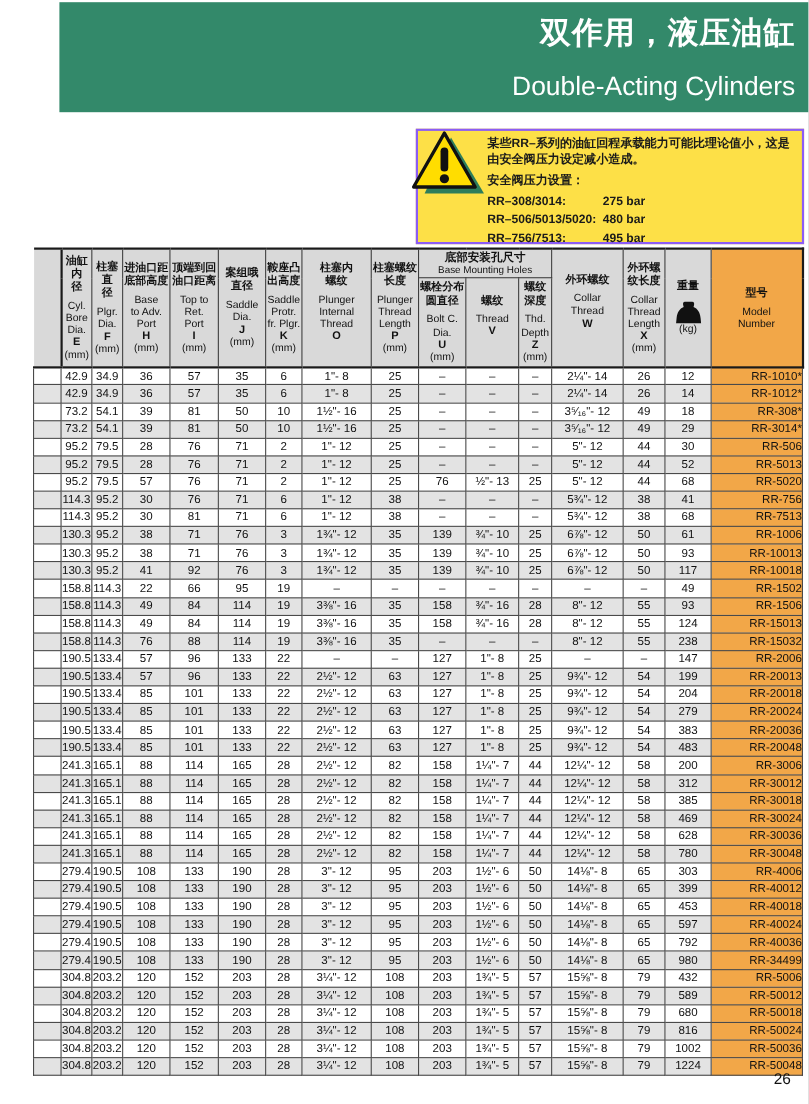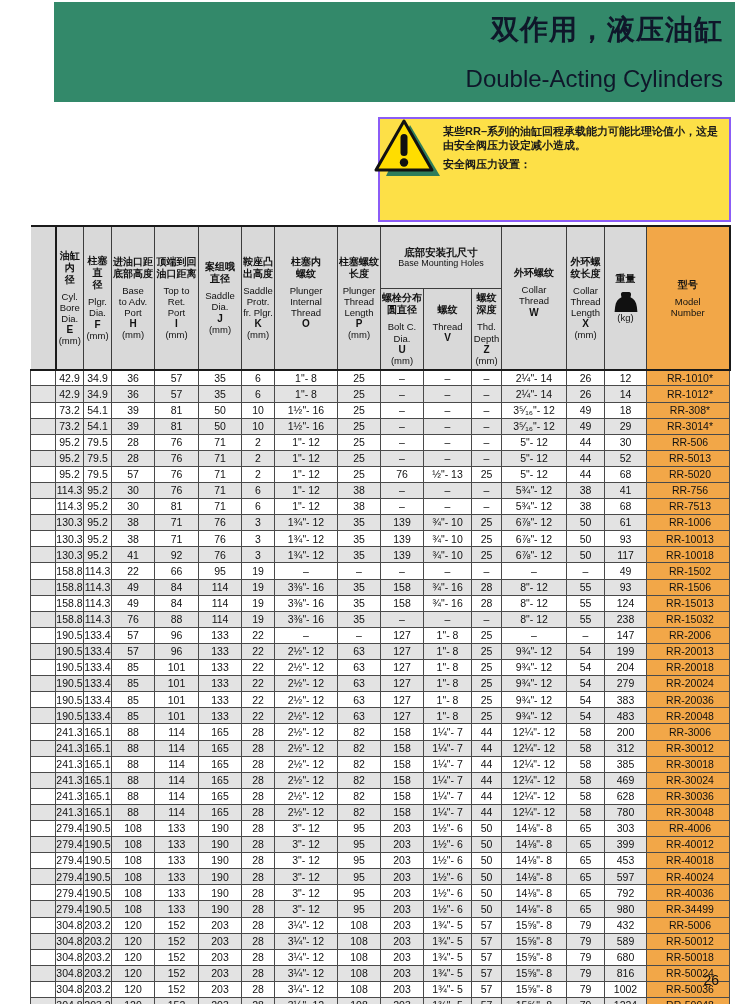--- a/index.html
+++ b/index.html
@@ -7,21 +7,21 @@
   .page {
     position:relative; width:735px; height:1004px; background:#ffffff;
     font-family:"Liberation Sans","DejaVu Sans",sans-serif; color:#111;
     margin:0 auto; overflow:hidden;
   }
   
   .banner {
     position:absolute; left:54px; top:2px; width:681px; height:100px;
     background:#33896A; display:flex; flex-direction:column;
     justify-content:center; align-items:flex-end; padding-right:12px;
-    color:#0f172a;
+    color:#ffffff;
   }
   .banner-zh { font-size:28px; font-weight:bold; letter-spacing:1px; }
   .banner-en { font-size:24px; margin-top:16px; }
   
   .warnbox {
     position:absolute; left:378px; top:117px; width:353px; height:105px;
     background:#fde047; border:2px solid #8b5cf6;
   }
   .warn-icon { position:absolute; left:-6px; top:-2px; width:70px; height:64px; }
   .warn-text {
@@ -44,32 +44,32 @@
   .spec-table thead th { background:#D9D9D9; }
   .spec-table thead tr.h-top > * { border-top:2px solid #1a1a1a; }
   .spec-table thead th[rowspan], .spec-table thead tr.h-sub th { border-bottom:2px solid #1a1a1a; }
   td.gutter, th.gutter { border:none; background:#fff; }
   th.gutter { border-top:2px solid #1a1a1a; border-bottom:2px solid #1a1a1a; }
   .hc { display:flex; flex-direction:column; align-items:center; height:100%; padding:3px 0 2px 0; }
   .hzh { font-weight:bold; font-size:10px; line-height:1.2; white-space:pre-line; }
   .hen { font-size:9.5px; line-height:1.18; white-space:pre-line; margin-top:5px; }
   .hletter { font-weight:bold; font-size:10px; margin-top:auto; line-height:1.1; }
   .hunit { font-size:9.5px; height:12px; line-height:12px; }
-  .ghc { padding:20px 0; }
+  .ghc { padding:2px 0; }
   .gzh { font-weight:bold; font-size:10.5px; line-height:1.1; }
   .gen { font-size:9px; line-height:1.1; }
   .model-h { background:#F2A748 !important; }
   .weight-icon { margin-top:7px; }
   
   .spec-table tbody tr { height:16.1px;margin-left:36px; }
   .spec-table tbody td { font-size:10.5px; line-height:1; border:1px solid #4a4a4a; }
   tr.zebra td { background:#E3E3E3; }
   td.col-first { border-left:2px solid #1a1a1a; }
   th.outer-left { border-left:2px solid #1a1a1a; }
-  td.model-cell { background:#F2A748 !important; text-align:center; padding-left:4px; border-right:2px solid #1a1a1a; }
+  td.model-cell { background:#F2A748 !important; text-align:right; padding-left:4px; border-right:2px solid #1a1a1a; }
   th.outer-right { border-right:2px solid #1a1a1a; }
   .group-end td { border-bottom:2.5px solid #1a1a1a; }
   .last-row td { border-bottom:2.5px solid #1a1a1a; }
   
   .pagenum { position:absolute; right:16px; top:972px; font-size:14px; color:#111; }
 </style>
 </head>
 <body>
 
 <div class="page">
@@ -82,20 +82,34 @@
   <div class="warnbox">
     <svg class="warn-icon" viewBox="0 0 70 64">
       <path d="M36 8 L66 59 L12 59 Z" fill="#2E7D5B"></path>
       <path d="M30 4 L58 53 L2 53 Z" fill="#FFDD00" stroke="#111" stroke-width="3" stroke-linejoin="round"></path>
       <rect x="26.5" y="17" width="7" height="22" rx="3.5" fill="#111"></rect>
       <circle cx="30" cy="45.5" r="4.2" fill="#111"></circle>
     </svg>
     <div class="warn-text">
       <div>某些RR–系列的油缸回程承载能力可能比理论值小，这是由安全阀压力设定减小造成。</div>
       <div class="warn-subtitle">安全阀压力设置：</div>
+      <div class="warn-rows">
+        <div class="warn-row">
+          <span class="warn-label">RR–308/3014:</span>
+          <span>275 bar</span>
+        </div>
+        <div class="warn-row">
+          <span class="warn-label">RR–506/5013/5020:</span>
+          <span>480 bar</span>
+        </div>
+        <div class="warn-row">
+          <span class="warn-label">RR–756/7513:</span>
+          <span>495 bar</span>
+        </div>
+      </div>
     </div>
   </div>
 
   <table class="spec-table">
     <colgroup>
       <col style="width:25px">
         <col style="width:28px">
         <col style="width:28px">
       <col style="width:43px">
         <col style="width:44px">

